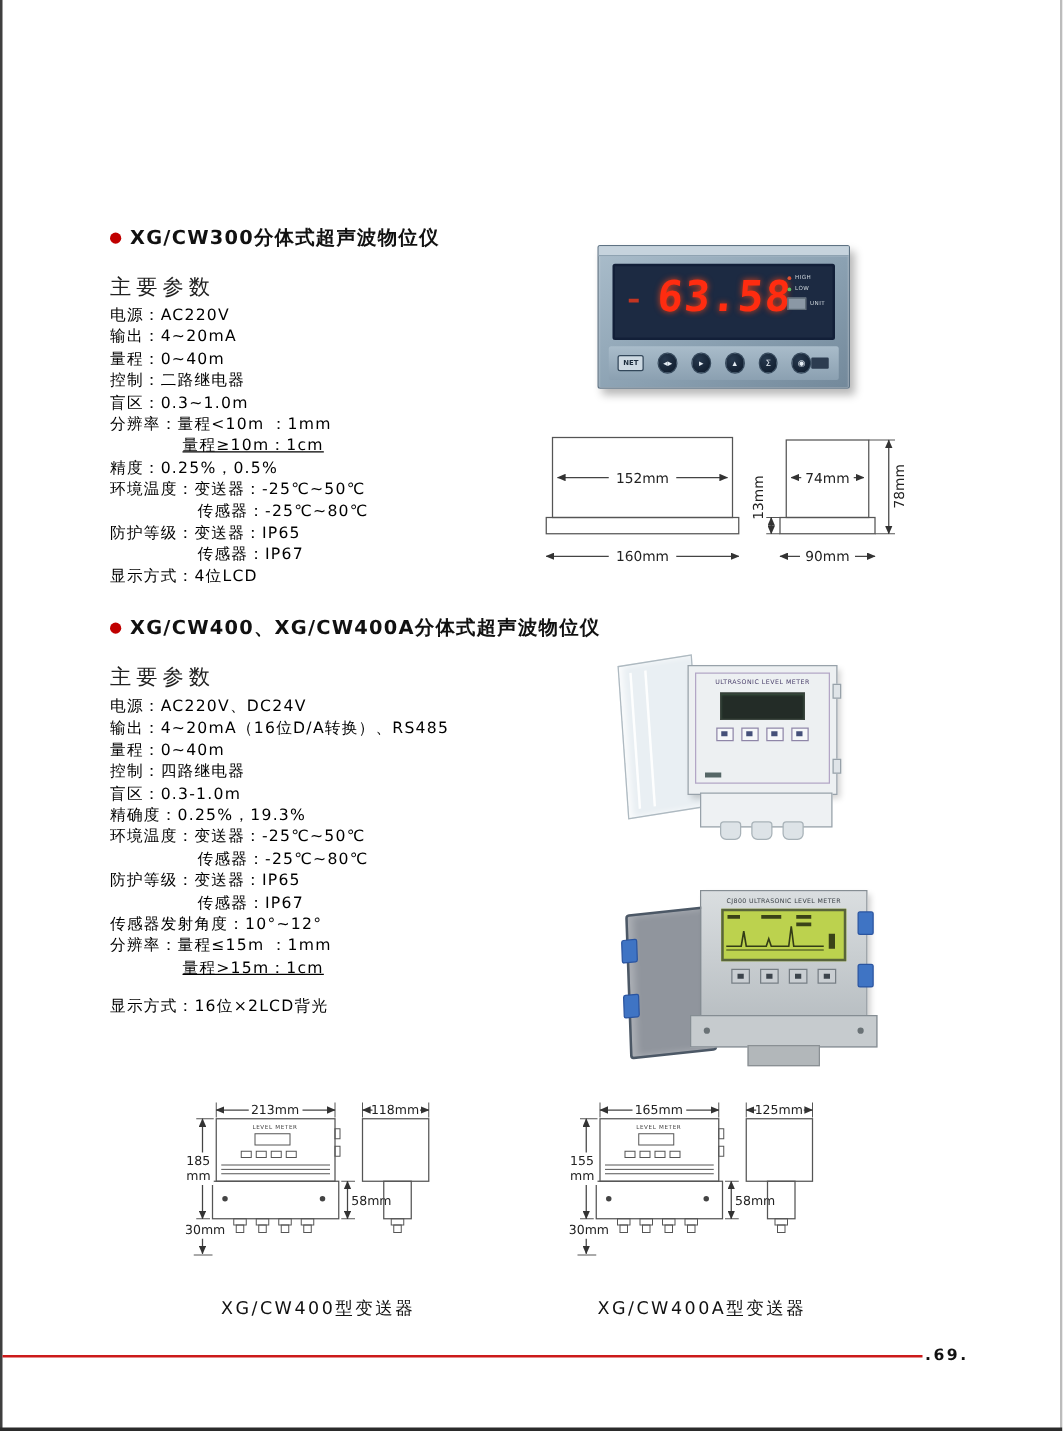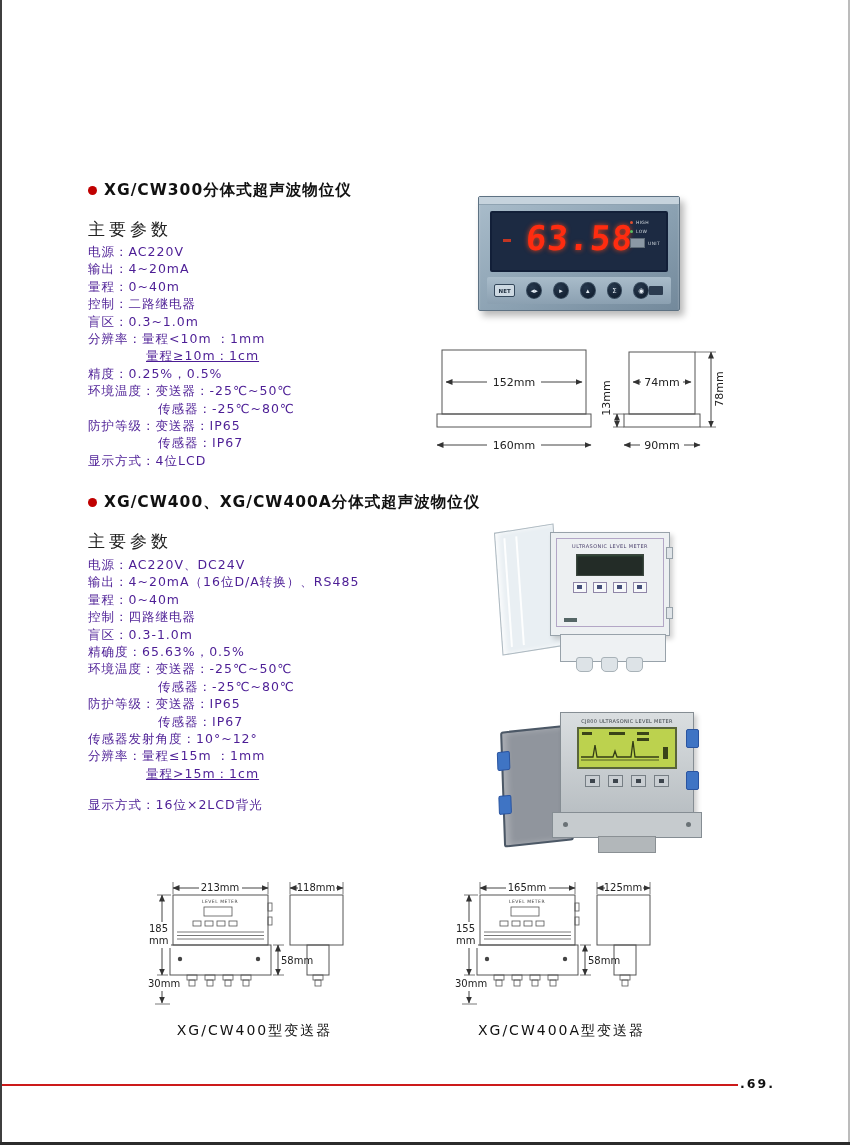--- a/index.html
+++ b/index.html
@@ -18,21 +18,21 @@
   .banner{position:absolute;left:88px;top:128px;width:320px;height:31px;background:#c00000;
         display:flex;align-items:center;}
   .banner span{color:#fff;font-weight:bold;font-size:19px;letter-spacing:3px;padding-left:13px;}
   
   .bullet-row{position:absolute;display:flex;align-items:center;}
   .dot{width:9px;height:9px;border-radius:50%;background:#c00000;margin-right:7px;flex:0 0 auto;}
   .bullet-row b{font-size:15.5px;letter-spacing:1px;color:#111;}
   .sub{position:absolute;font-size:17px;letter-spacing:4px;color:#222;}
   
   .params{position:absolute;left:88px;}
-  .p-line{font-size:12.5px;line-height:17.4px;letter-spacing:1px;color:#4c1d95;white-space:nowrap;}
+  .p-line{font-size:12.5px;line-height:17.4px;letter-spacing:1px;color:#000000;white-space:nowrap;}
   .ind1{padding-left:58px;text-decoration:underline;}
   .ind2{padding-left:70px;}
   .gap{margin-top:14px;}
   
   .meter{position:absolute;left:478px;top:196px;width:200px;height:113px;border-radius:2px;
      background:linear-gradient(150deg,#aabdcb 0%,#8ba1b2 55%,#73899b 100%);
      border:1px solid #5e7283;box-shadow:4px 5px 7px rgba(0,0,0,.28), inset 0 2px 2px rgba(255,255,255,.45);}
   .meter .flange{position:absolute;left:0;top:0;width:100%;height:7px;background:#c6d3dd;border-bottom:1px solid #8fa3b2;}
   .bezel{position:absolute;left:11px;right:11px;top:14px;height:57px;background:#1c2a42;
      border:2px solid #121f38;border-radius:2px;}
@@ -89,21 +89,21 @@
   .scr3{position:absolute;top:9px;width:5px;height:5px;border-radius:50%;background:#6a7276;}
   .ped3{position:absolute;left:98px;top:134px;width:56px;height:15px;background:#b2b7ba;border:1px solid #8a9094;}
   
   .dsvg{position:absolute;}
   .oln{fill:none;stroke:#555;stroke-width:1;}
   .thin{fill:none;stroke:#555;stroke-width:.8;}
   .dim{stroke:#444;stroke-width:1;fill:none;}
   .dt{font-size:11px;fill:#222;text-anchor:middle;font-family:"DejaVu Sans",sans-serif;}
   .dts{font-size:10px;fill:#222;text-anchor:start;font-family:"DejaVu Sans",sans-serif;}
   .tiny{font-size:4.5px;fill:#444;text-anchor:middle;letter-spacing:.5px;font-family:"DejaVu Sans",sans-serif;}
-  .caption{position:absolute;width:215px;text-align:center;font-size:14px;letter-spacing:2px;color:#111;}
+  .caption{position:absolute;width:215px;text-align:center;font-size:14px;letter-spacing:2px;color:#111;margin-top:16px;}
   
   .red-rule{position:absolute;left:2px;top:1084px;width:736px;height:2px;background:#cc1a1a;}
   .pageno{position:absolute;left:740px;top:1076px;font-size:12.5px;font-weight:bold;letter-spacing:2px;color:#111;}
 </style>
 </head>
 <body>
 
 <div class="page">
   <div class="b-left"></div>
   <div class="b-right"></div>
@@ -205,21 +205,21 @@
     <b>XG/CW400、XG/CW400A分体式超声波物位仪</b>
   </div>
   <div class="sub" style="left:88px;top:530px;">主要参数</div>
 
   <div class="params" style="top:556px;">
     <div class="p-line">电源：AC220V、DC24V</div>
     <div class="p-line">输出：4~20mA（16位D/A转换）、RS485</div>
     <div class="p-line">量程：0~40m</div>
     <div class="p-line">控制：四路继电器</div>
     <div class="p-line">盲区：0.3-1.0m</div>
-    <div class="p-line">精确度：65.63%，0.5%</div>
+    <div class="p-line">精确度：0.25%，19.3%</div>
     <div class="p-line">环境温度：变送器：-25℃~50℃</div>
     <div class="p-line ind2">传感器：-25℃~80℃</div>
     <div class="p-line">防护等级：变送器：IP65</div>
     <div class="p-line ind2">传感器：IP67</div>
     <div class="p-line">传感器发射角度：10°~12°</div>
     <div class="p-line">分辨率：量程≤15m ：1mm</div>
     <div class="p-line ind1">量程&gt;15m：1cm</div>
     <div class="p-line gap">显示方式：16位×2LCD背光</div>
   </div>
 

